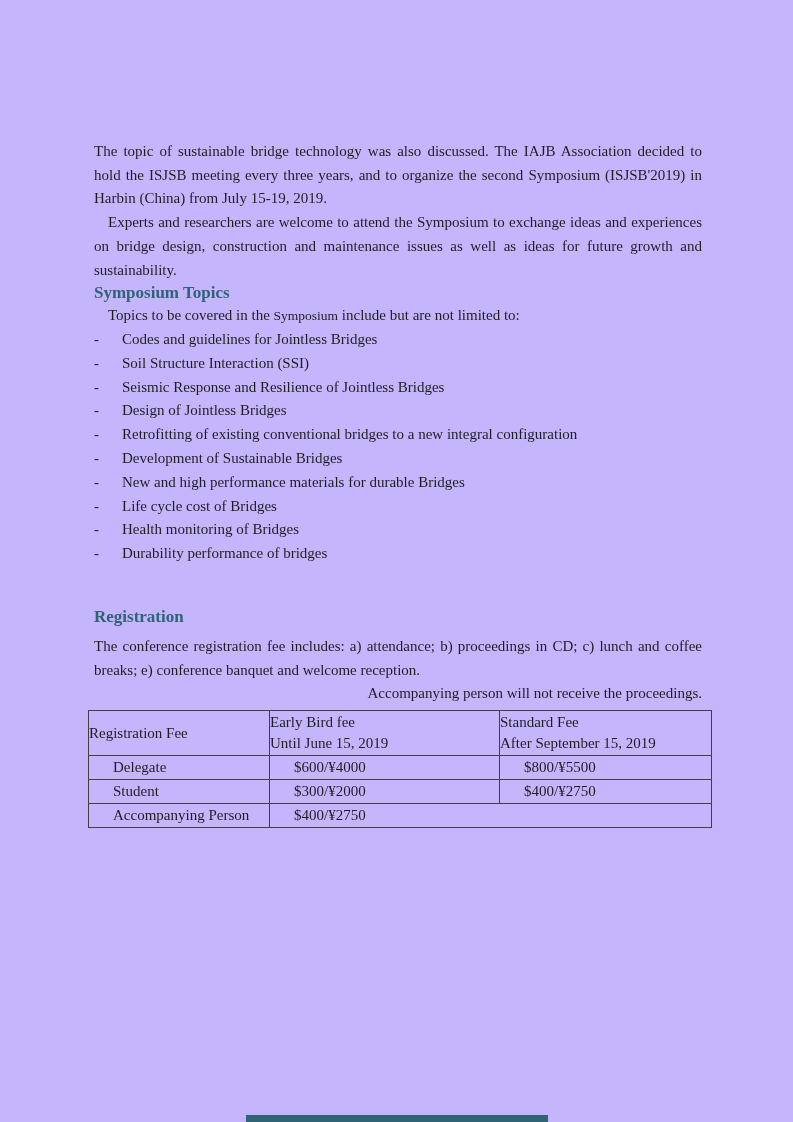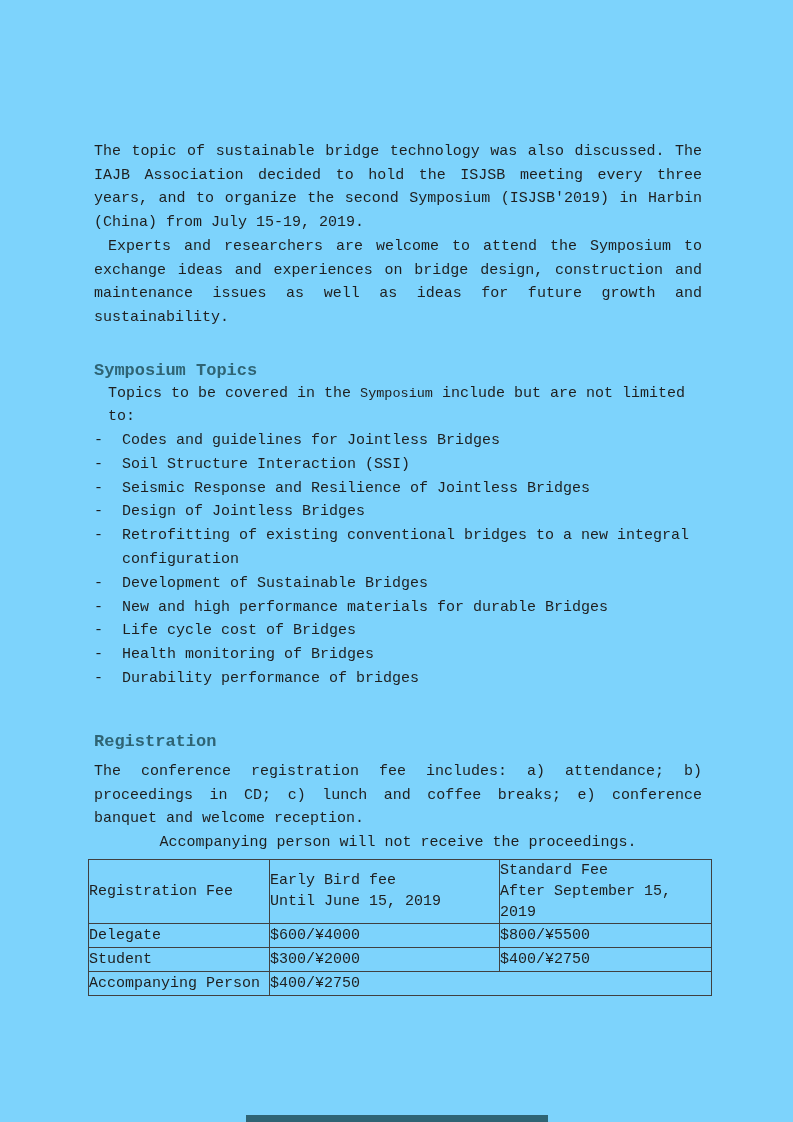--- a/index.html
+++ b/index.html
@@ -1,22 +1,22 @@
 <!DOCTYPE html>
 <html><head>
 <meta charset="utf-8">
 <style>
   html, body { margin: 0; padding: 0; background: #ffffff; }
   .page {
     position: relative;
     width: 793px;
     height: 1122px;
-    background: #7dd3fc;
+    background: #c4b5fd;
     overflow: hidden;
-    font-family: Liberation Mono, monospace;
+    font-family: Liberation Serif, serif;
     color: #1f1f1f;
   }
   .content {
     position: absolute;
     left: 94px;
     top: 140px;
     width: 608px;
   }
   .para {
     margin: 0;
@@ -25,60 +25,60 @@
     text-align: justify;
   }
   .para-indent { text-indent: 14px; }
   .section-heading {
     margin: 0;
     font-size: 17px;
     font-weight: bold;
     line-height: 21px;
     color: #2f6474;
   }
-  .topics-heading { margin-top: 30px; }
+  .topics-heading { }
   .topics-intro {
     margin: 1px 0 0 14px;
     font-size: 15px;
     line-height: 23.7px;
     text-align: left;
   }
   .alt-word { font-size: 13.5px; }
   .topics-list {
     list-style: none;
     margin: 0;
     padding: 0;
   }
   .topic-item {
     display: flex;
     font-size: 15px;
     line-height: 23.8px;
   }
   .dash { width: 28px; flex: none; }
   .reg-heading { margin-top: 40px; }
   .reg-para-wrap { margin-top: 8px; }
-  .single-line { text-align: center; }
+  .single-line { text-align: right; }
   .fee-table-wrap { margin-left: -6px; margin-top: 4px; }
   table.fee-table {
     border-collapse: collapse;
     table-layout: fixed;
     width: 620px;
     font-size: 15px;
     color: #1f1f1f;
   }
   table.fee-table td {
     border: 1px solid #404040;
     padding: 0;
     vertical-align: middle;
   }
   .col-label { width: 180px; }
   .col-early { width: 229px; }
   .col-std   { width: 211px; }
   tr.header-row td { height: 44px; }
-  tr.data-row td { height: 23px; }
+  tr.data-row td { height: 23px; padding-left: 24px; }
   .cell-left { padding-left: 8px; text-align: left; margin-top: 8px; }
   .cell-center { }
   .hdr-line { line-height: 21px; text-align: left; }
   .footer-bar {
     position: absolute;
     bottom: 0;
     left: 50%;
     transform: translateX(-50%);
     width: 302px;
     height: 7px;

